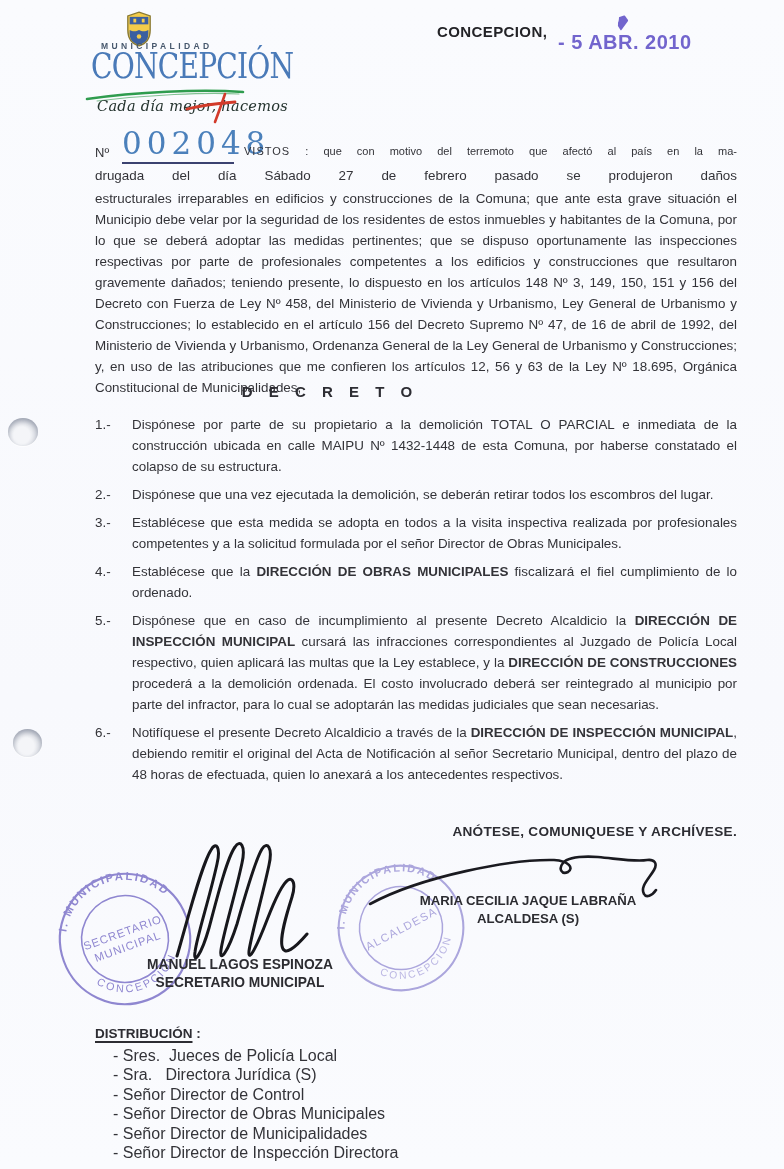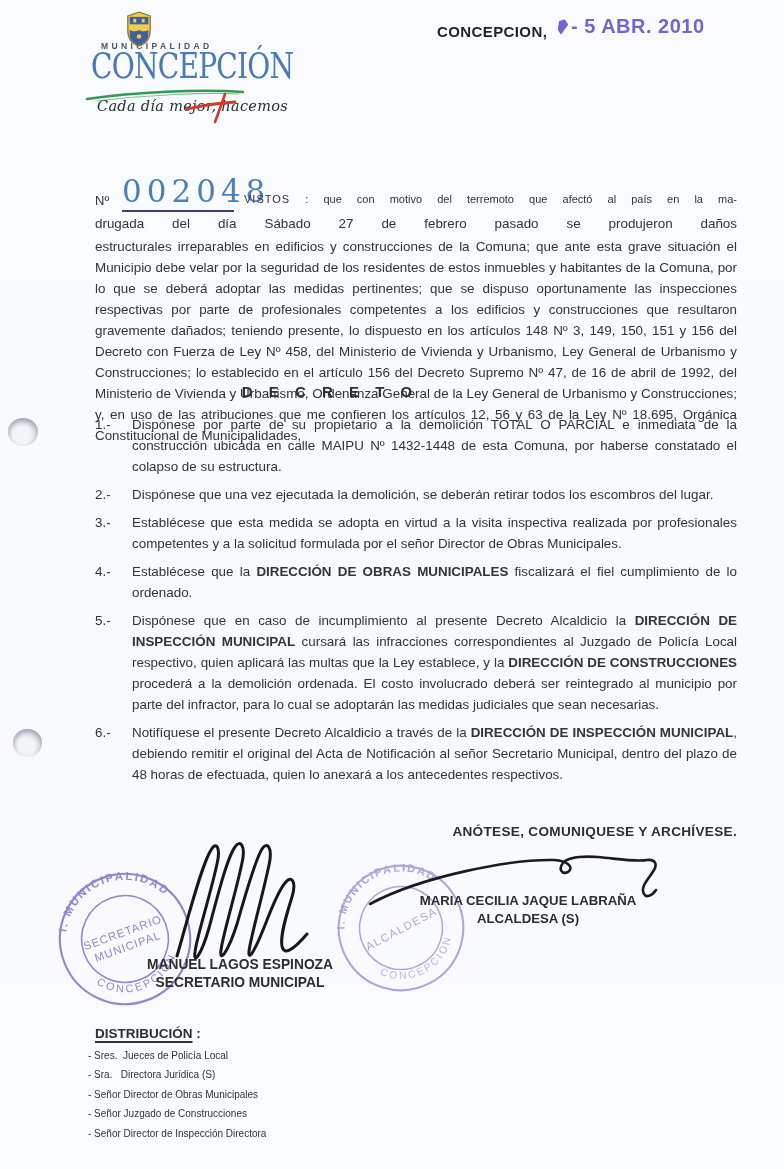--- a/index.html
+++ b/index.html
@@ -27,27 +27,27 @@
     transform-origin:left top; white-space:nowrap; }
   #swoosh { position:absolute; left:0; top:80px; }
   #tagline { position:absolute; left:12px; top:90px; font-family:"DejaVu Serif", serif;
     font-style:italic; font-size:14.5px; color:#24332e; white-space:nowrap; letter-spacing:.3px; }
   #redcross { position:absolute; left:100px; top:84px; }
 
   
   #date-city { position:absolute; left:437px; top:23px; font-size:15px; font-weight:bold;
     letter-spacing:.4px; color:#232327; }
   #date-stamp { position:absolute; left:558px; top:15px; display:flex; align-items:center;
-    font-size:20px; font-weight:bold; letter-spacing:.5px; opacity:.95; }
+    font-size:20px; font-weight:bold; letter-spacing:.5px; opacity:.95;flex-direction:column; }
   #date-stamp .smudge { display:inline-block; width:10px; height:16px; margin-right:3px;
     clip-path:polygon(0 18%, 55% 0, 100% 30%, 40% 100%, 0 70%); transform:rotate(8deg); }
 
   
   #vistos { position:absolute; left:95px; top:127px; width:642px; }
-  #numline { display:flex; align-items:flex-end;margin-top:48px; }
+  #numline { display:flex; align-items:flex-end; }
   #num-label { width:27px; font-size:13px; padding-bottom:4px; }
   #num-value { width:112px; text-align:center; font-family:"DejaVu Serif", serif;
     font-size:31px; letter-spacing:5px; color:#4b80bb; border-bottom:2px solid #3b4270;
     padding-bottom:2px; line-height:1.05; margin-right:10px; }
   .jline { flex:1; font-size:11px; line-height:20px; text-align:justify; text-align-last:justify; padding-bottom:3px; }
   #vline2 { font-size:13.4px; line-height:21px; text-align:justify;
     text-align-last:justify; margin-top:1px; }
   #vbody { margin-top:2px; font-size:13.4px; line-height:21px; text-align:justify; }
   .vlabel { letter-spacing:1px; }
 
@@ -71,21 +71,21 @@
   #name-left { position:absolute; left:128px; top:956px; width:224px; text-align:center;
     font-weight:bold; font-size:13.8px; line-height:18px; color:#2c2c31; }
   #name-right { position:absolute; left:404px; top:892px; width:248px; text-align:center;
     font-weight:bold; font-size:13.2px; line-height:18px; color:#2c2c31; }
 
   
   #distribution { position:absolute; left:88px; top:1026px; }
   #dist-head { font-size:13.5px; font-weight:bold; margin-left:7px; color:#2d2d33; }
   #dist-head .u { text-decoration:underline; text-underline-offset:3px; text-decoration-thickness:1.5px; }
   #dist-list { list-style:none; margin-top:5px; }
-  #dist-list li { font-size:10px; line-height:19.4px; white-space:pre; }
+  #dist-list li { font-size:16px; line-height:19.4px; white-space:pre;margin-left:25px; }
 </style>
 </head>
 <body>
 
 <div id="page">
 
   <div class="hole h1"></div>
   <div class="hole h2"></div>
 
   <div id="logo">
@@ -132,21 +132,21 @@
     <div class="item">
       <span class="inum">1.-</span>
       <p class="itext"><span class="seg">Dispónese por parte de su propietario a la demolición TOTAL O PARCIAL e inmediata de la construcción ubicada en calle MAIPU Nº 1432-1448 de esta Comuna, por haberse constatado el colapso de su estructura.</span></p>
     </div>
     <div class="item">
       <span class="inum">2.-</span>
       <p class="itext"><span class="seg">Dispónese que una vez ejecutada la demolición, se deberán retirar todos los escombros del lugar.</span></p>
     </div>
     <div class="item">
       <span class="inum">3.-</span>
-      <p class="itext"><span class="seg">Establécese que esta medida se adopta en virtud a la visita inspectiva realizada por profesionales competentes y a la solicitud formulada por el señor Director de Obras Municipales.</span></p>
+      <p class="itext"><span class="seg">Establécese que esta medida se adopta en todos a la visita inspectiva realizada por profesionales competentes y a la solicitud formulada por el señor Director de Obras Municipales.</span></p>
     </div>
     <div class="item">
       <span class="inum">4.-</span>
       <p class="itext"><span class="seg">Establécese que la </span><span class="seg b">DIRECCIÓN DE OBRAS MUNICIPALES</span><span class="seg"> fiscalizará el fiel cumplimiento de lo ordenado.</span></p>
     </div>
     <div class="item">
       <span class="inum">5.-</span>
       <p class="itext"><span class="seg">Dispónese que en caso de incumplimiento al presente Decreto Alcaldicio la </span><span class="seg b">DIRECCIÓN DE INSPECCIÓN MUNICIPAL</span><span class="seg"> cursará las infracciones correspondientes al Juzgado de Policía Local respectivo, quien aplicará las multas que la Ley establece, y la </span><span class="seg b">DIRECCIÓN DE CONSTRUCCIONES</span><span class="seg"> procederá a la demolición ordenada. El costo involucrado deberá ser reintegrado al municipio por parte del infractor, para lo cual se adoptarán las medidas judiciales que sean necesarias.</span></p>
     </div>
     <div class="item">
@@ -205,19 +205,20 @@
   <div id="name-right">
     <div>MARIA CECILIA JAQUE LABRAÑA</div>
     <div>ALCALDESA (S)</div>
   </div>
 
   <div id="distribution">
     <div id="dist-head"><span class="u">DISTRIBUCIÓN</span><span> :</span></div>
     <ul id="dist-list">
       <li>- Sres.  Jueces de Policía Local</li>
       <li>- Sra.   Directora Jurídica (S)</li>
+      <li>- Señor Director de Control</li>
       <li>- Señor Director de Obras Municipales</li>
-      <li>- Señor Juzgado de Construcciones</li>
+      <li>- Señor Director de Municipalidades</li>
       <li>- Señor Director de Inspección Directora</li>
     </ul>
   </div>
 
 </div>
 
 </body></html>

